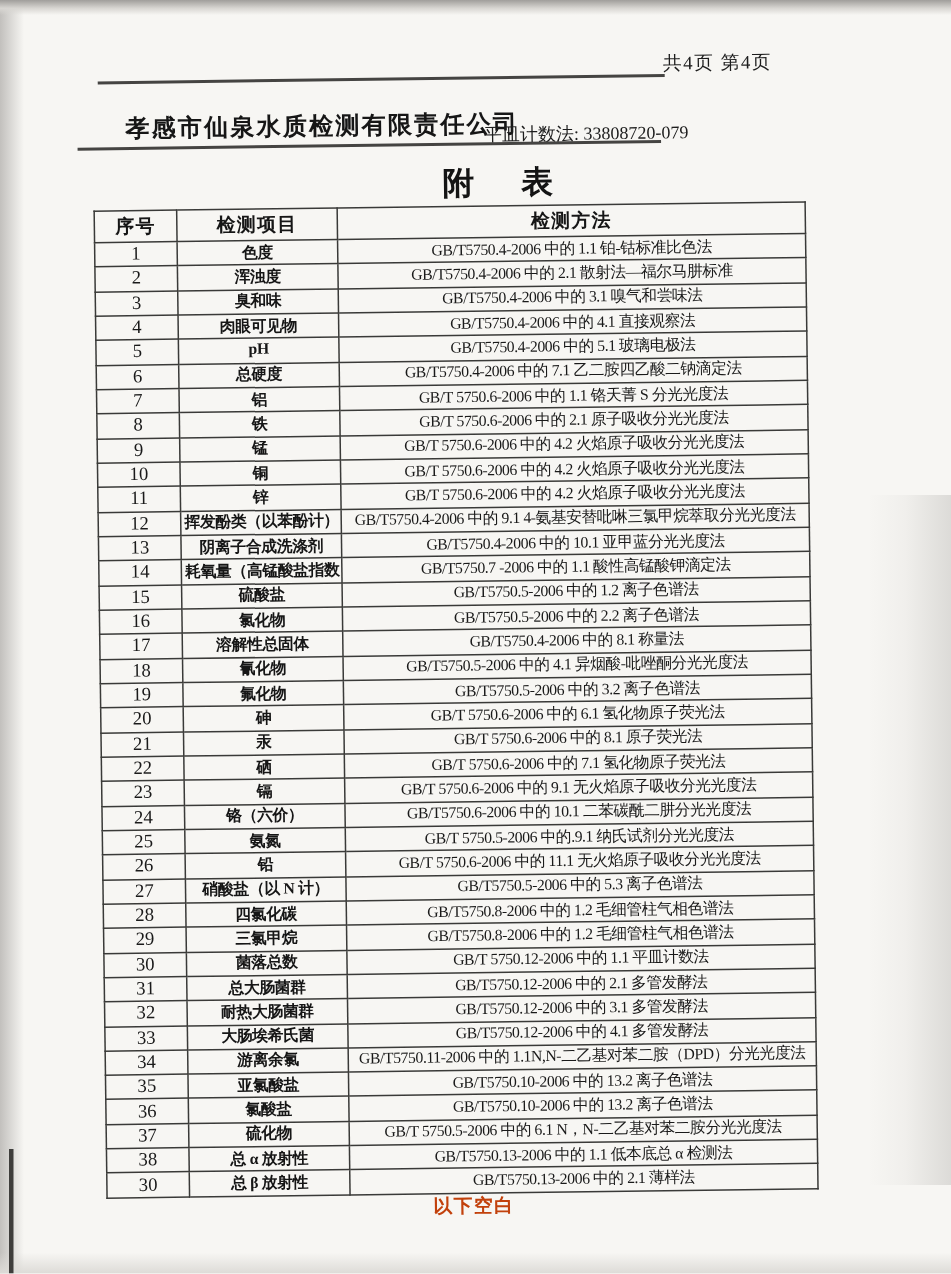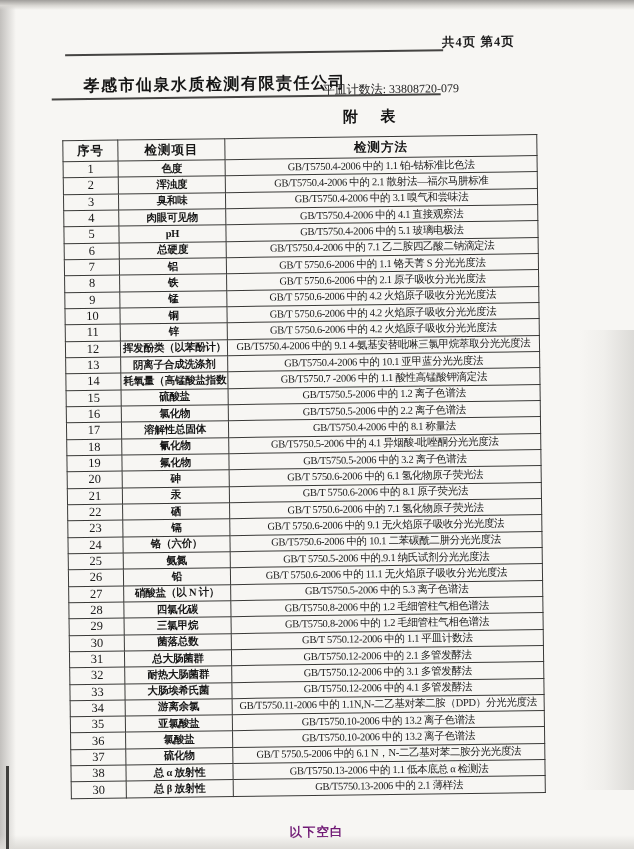--- a/index.html
+++ b/index.html
@@ -19,29 +19,29 @@
   .scan-mark-bl{position:absolute;left:6px;top:766px;width:3px;height:83px;background:#3f3e3c;z-index:6;}
   .scan-bottom{position:absolute;bottom:0;left:0;right:0;height:14px;
     background:linear-gradient(rgba(247,246,243,0),#dddbd7);z-index:4;}
 
   .doc{position:absolute;inset:0;transform:rotate(-0.75deg);transform-origin:317px 424px;}
 
   .rule{position:absolute;height:2px;background:#454442;}
   .rule-top{left:70px;top:51px;width:378px;}
   .rule-header{left:56px;top:95px;width:389px;}
 
-  .page-info{position:absolute;left:447px;top:36px;font-size:12.5px;font-weight:bold;
+  .page-info{position:absolute;left:447px;top:36px;font-size:12.5px;font-weight:normal;
     letter-spacing:1px;white-space:nowrap;color:#1d1d1d;}
   .company{position:absolute;left:88px;top:73px;font-size:16px;font-weight:bold;
     letter-spacing:1.5px;white-space:nowrap;color:#161616;}
   .report-no{position:absolute;left:327px;top:82px;font-size:12px;white-space:nowrap;color:#1d1d1d;}
-  .doc-title{position:absolute;left:299px;top:108px;font-size:15px;font-weight:bold;
-    white-space:pre;color:#141414;margin-left:48px;}
-  .below-blank{position:absolute;left:284px;top:824px;font-size:12.5px;font-weight:bold;
-    letter-spacing:1px;color:#701a75;}
+  .doc-title{position:absolute;left:299px;top:108px;font-size:21px;font-weight:bold;
+    white-space:pre;color:#141414;}
+  .below-blank{position:absolute;left:284px;top:796px;font-size:12.5px;font-weight:bold;
+    letter-spacing:1px;color:#c2410c;}
 
   table.methods{
     position:absolute;left:66px;top:137px;width:474px;height:659px;
     border-collapse:collapse;table-layout:fixed;
   }
   table.methods th,table.methods td{
     border:1px solid #3a3a38;padding:0 2px;text-align:center;vertical-align:middle;
     overflow:hidden;
   }
   table.methods th{font-size:12.5px;font-weight:bold;height:20px;color:#161616;letter-spacing:1px;}

